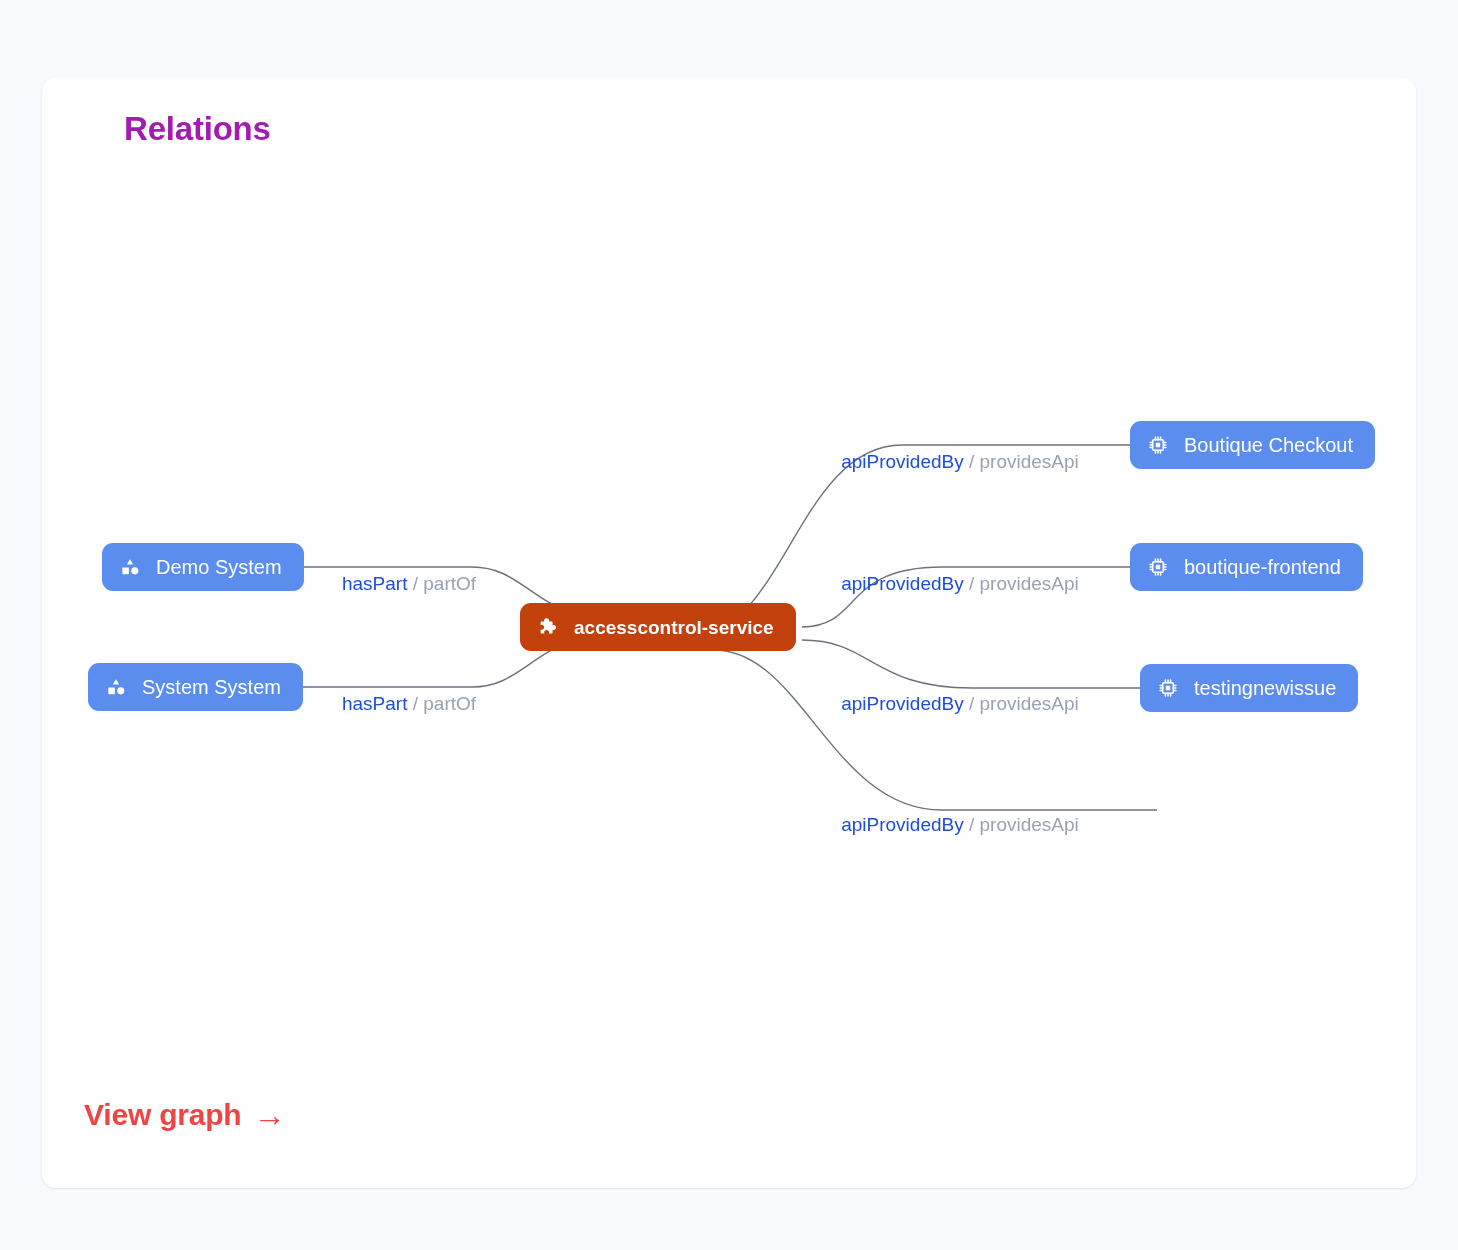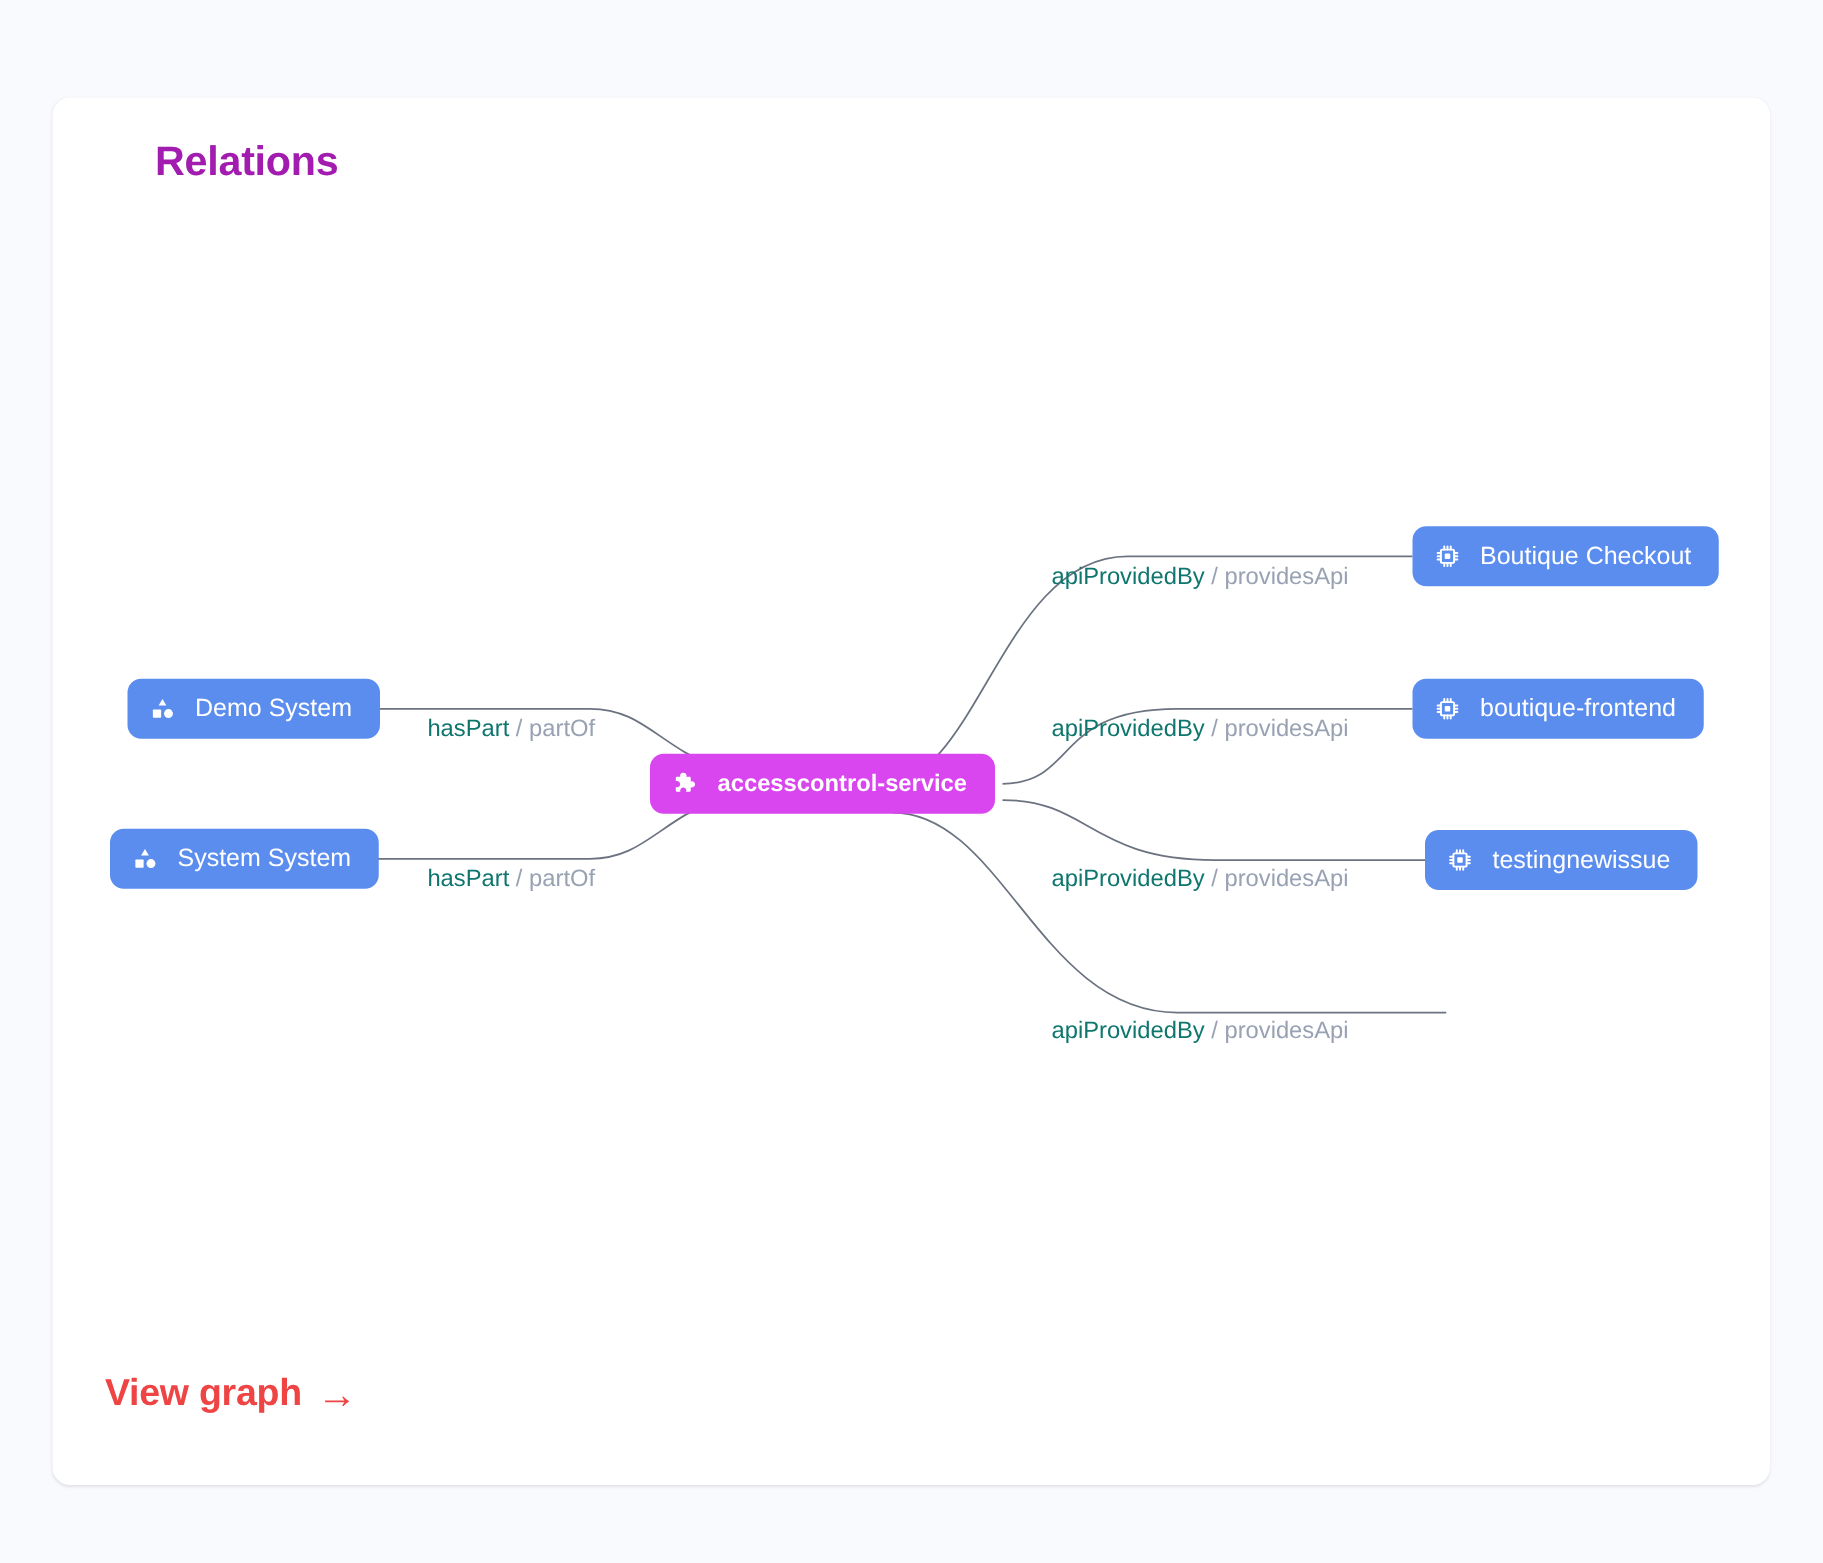--- a/index.html
+++ b/index.html
@@ -50,33 +50,33 @@
     gap: 14px;
     height: 48px;
     padding: 0 22px 0 16px;
     border-radius: 11px;
     color: #ffffff;
     font-size: 20px;
     white-space: nowrap;
     cursor: pointer;
   }
   .node.blue { background: #5b8def; }
-  .node.orange { background: #d946ef; font-weight: 700; font-size: 19px; }
+  .node.orange { background: #c2410c; font-weight: 700; font-size: 19px; }
   .node .ico { display: flex; align-items: center; justify-content: center; width: 24px; height: 24px; flex: 0 0 24px; }
   .node .ico svg { display: block; }
   .node .label { line-height: 1; }
 
   .edge-label {
     position: absolute;
     font-size: 19px;
     white-space: nowrap;
     transform: translate(-50%, -50%);
     background: transparent;
   }
-  .edge-label .fwd { color: #0f766e; }
+  .edge-label .fwd { color: #1d4ed8; }
   .edge-label .sep { color: #98a2b3; }
   .edge-label .rev { color: #98a2b3; margin-top: 44px; }
 
   .view-graph {
     position: absolute;
     left: 42px; top: 1020px;
     display: flex;
     align-items: center;
     gap: 12px;
     font-size: 30px;

